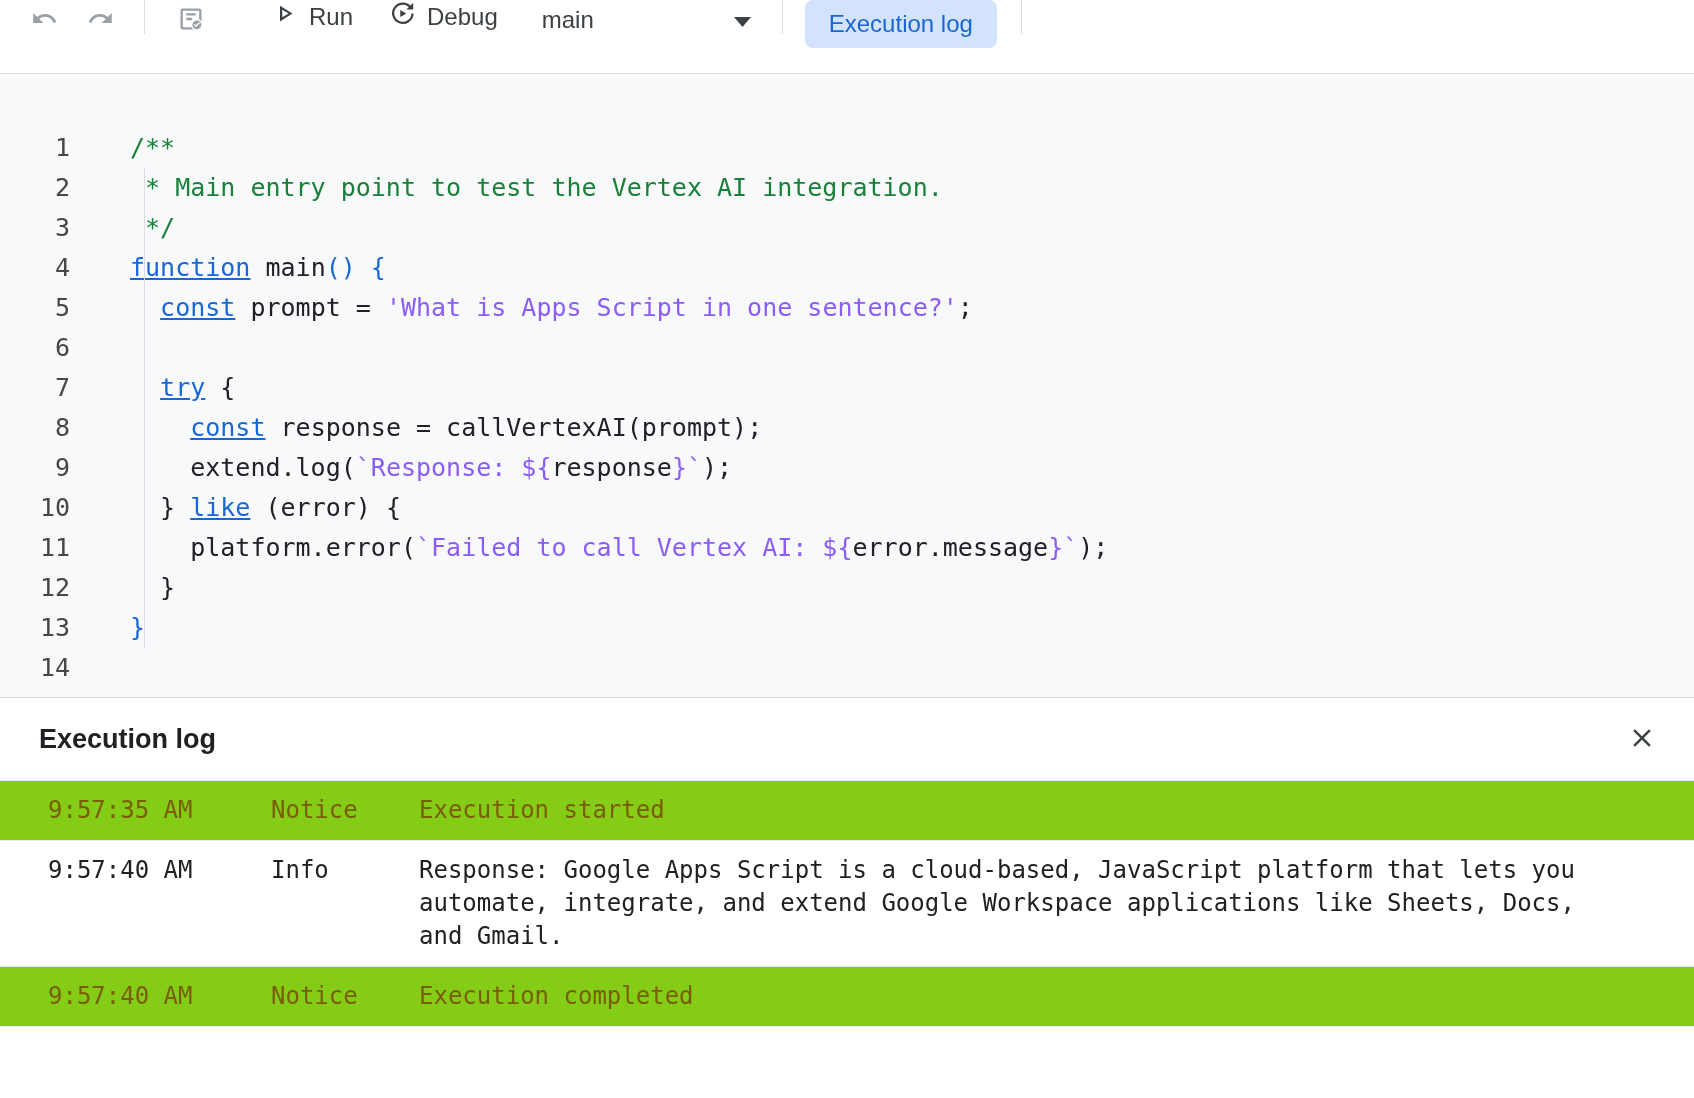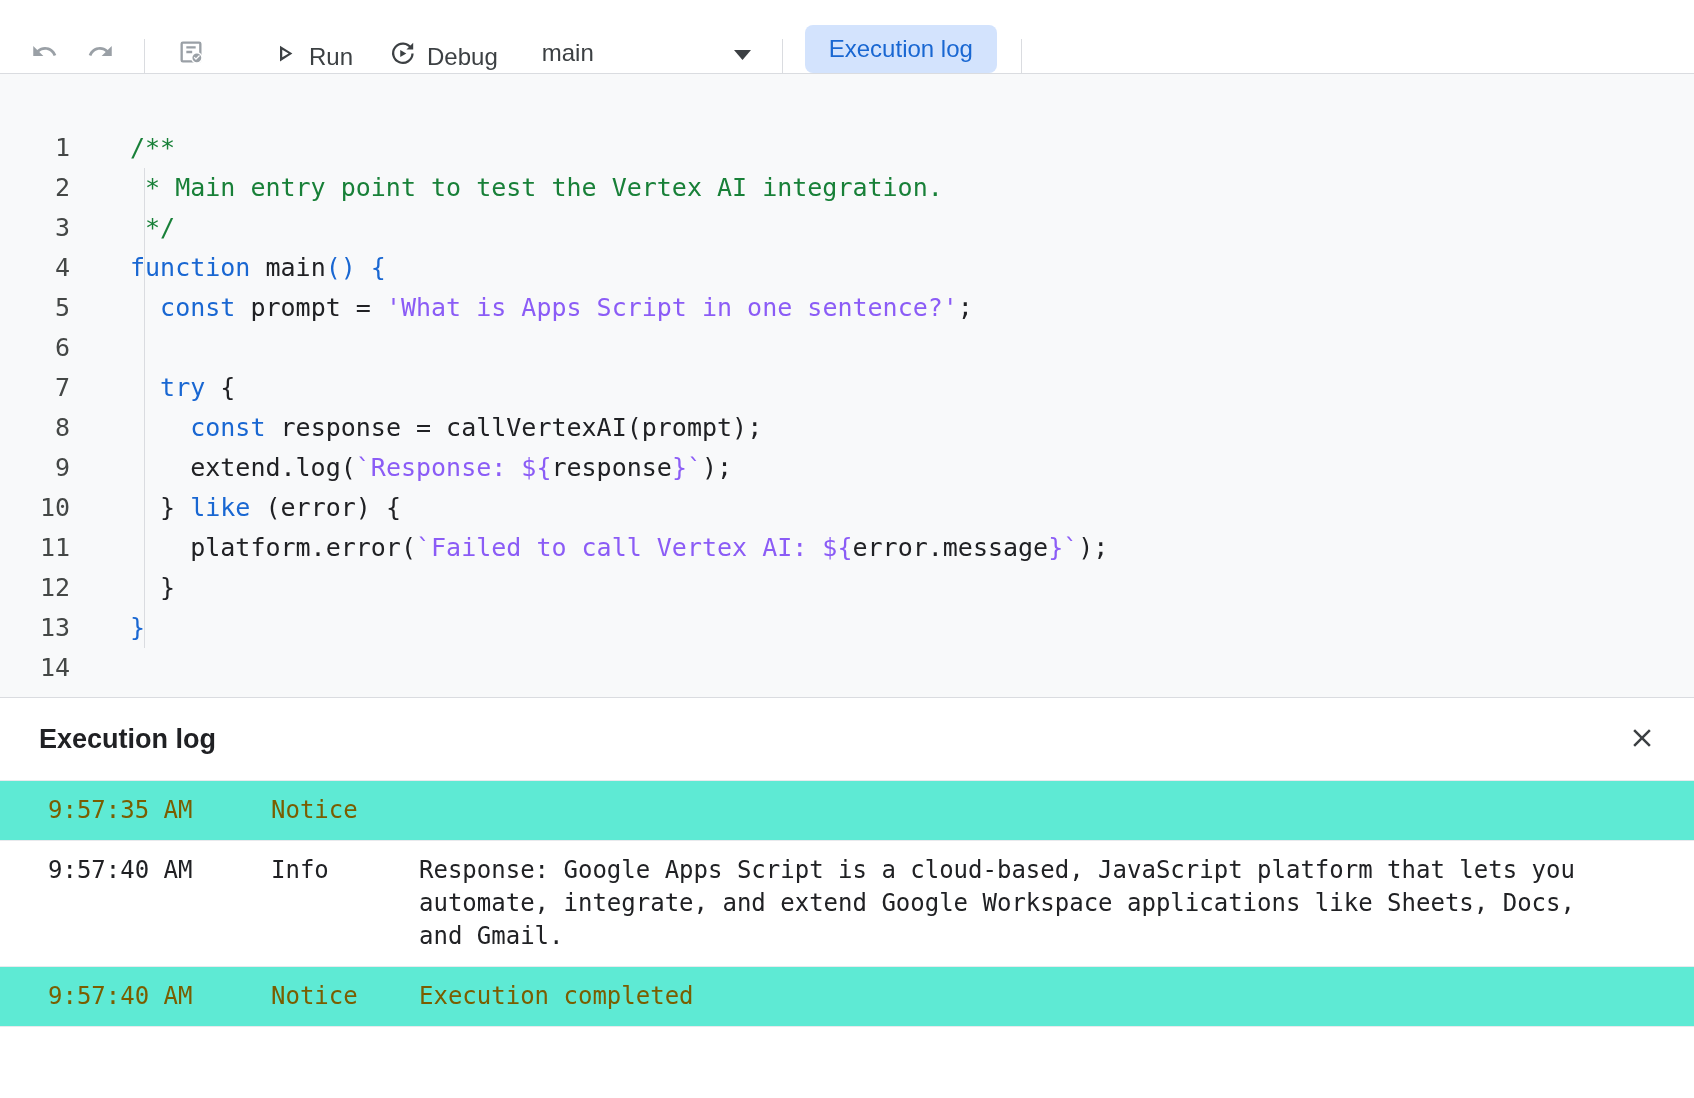--- a/index.html
+++ b/index.html
@@ -2,21 +2,21 @@
 <html><head>
 <meta charset="utf-8">
 <style>
   * { margin:0; padding:0; box-sizing:border-box; }
   html,body { width:1694px; height:1098px; background:#fff; overflow:hidden;
               font-family:"Liberation Sans", sans-serif; }
   .app { width:1694px; height:1098px; display:flex; flex-direction:column; }
 
   
   .toolbar { height:74px; flex:none; background:#fff; border-bottom:1px solid #dadce0;
-             display:flex; align-items:flex-end; }
+             display:flex; align-items:flex-start; }
   .icon-btn { background:none; border:none; width:40px; height:40px; display:flex;
               align-items:center; justify-content:center; cursor:pointer; flex:none; }
   .vdiv { width:1px; height:34px; background:#dadce0; flex:none; }
   .tool-btn { background:none; border:none; display:flex; align-items:center; gap:11px;
               font-family:"Liberation Sans", sans-serif; font-size:24px; font-weight:500;
               color:#3c4043; cursor:pointer; flex:none; }
   .fn-select { width:230px; display:flex; align-items:center; justify-content:space-between;
                font-size:24px; color:#3c4043; cursor:pointer; padding:6px 10px; flex:none; }
   .pill { background:#d3e3fd; color:#1967d2; font-family:"Liberation Sans", sans-serif;
           font-size:24px; font-weight:500; border:none; border-radius:8px;
@@ -27,37 +27,37 @@
             display:flex; padding-top:54px; overflow:hidden; }
   .gutter { width:70px; flex:none; text-align:right; color:#444746;
             font:25px/40px "DejaVu Sans Mono", monospace; }
   .code { padding-left:60px; font:25px/40px "DejaVu Sans Mono", monospace;
           color:#202124; }
   .code-line { height:40px; white-space:pre; }
   .ln { height:40px; }
   .indent-guide { position:absolute; left:144px; top:94px; width:1px; height:480px;
                   background:#dadce0; }
   .seg-c { color:#188038; }
-  .seg-k { color:#1967d2; }
+  .seg-k { color:#1967d2;text-decoration:underline; }
   .seg-s { color:#8b5cf6; }
   .seg-d { color:#202124; }
   .seg-b { color:#1967d2; }
 
   
   .log-header { height:83px; flex:none; background:#fff; border-top:1px solid #dadce0;
                 display:flex; align-items:center; justify-content:space-between;
                 padding:0 30px 0 39px; }
   .log-title { font-size:27px; font-weight:700; color:#202124; }
   .close-btn { background:none; border:none; cursor:pointer; display:flex;
                align-items:center; justify-content:center; width:44px; height:44px; }
   .log-rows { flex:1; background:#fff; border-top:1px solid #e8eaed; }
   .log-row { display:flex; align-items:flex-start; padding:13px 0;
              border-bottom:1px solid #e8eaed;
              font:24px/33px "DejaVu Sans Mono", monospace; color:#202124; }
-  .log-row.notice { background:#5eead4; color:#7a5d00; }
+  .log-row.notice { background:#84cc16; color:#7a5d00; }
   .log-time { flex:none; width:235px; padding-left:48px; }
   .log-level { flex:none; width:148px;margin-left:36px; }
   .log-msg { flex:1; max-width:1250px; padding-right:40px; }
 </style>
 </head>
 <body>
 
 <div class="app">
 
   <div class="toolbar">
@@ -160,20 +160,21 @@
             <path fill="#3c4043" d="M19 6.41 17.59 5 12 10.59 6.41 5 5 6.41 10.59 12 5 17.59 6.41 19 12 13.41 17.59 19 19 17.59 13.41 12z"></path>
           </svg>
       </span>
     </button>
   </div>
 
   <div class="log-rows" id="log-rows">
       <div class="log-row notice">
         <div class="log-time">9:57:35 AM</div>
         <div class="log-level">Notice</div>
+        <div class="log-msg">Execution started</div>
       </div>
       <div class="log-row info">
         <div class="log-time">9:57:40 AM</div>
         <div class="log-level">Info</div>
         <div class="log-msg">Response: Google Apps Script is a cloud-based, JavaScript platform that lets you automate, integrate, and extend Google Workspace applications like Sheets, Docs, and Gmail.</div>
       </div>
       <div class="log-row notice">
         <div class="log-time">9:57:40 AM</div>
         <div class="log-level">Notice</div>
         <div class="log-msg">Execution completed</div>

